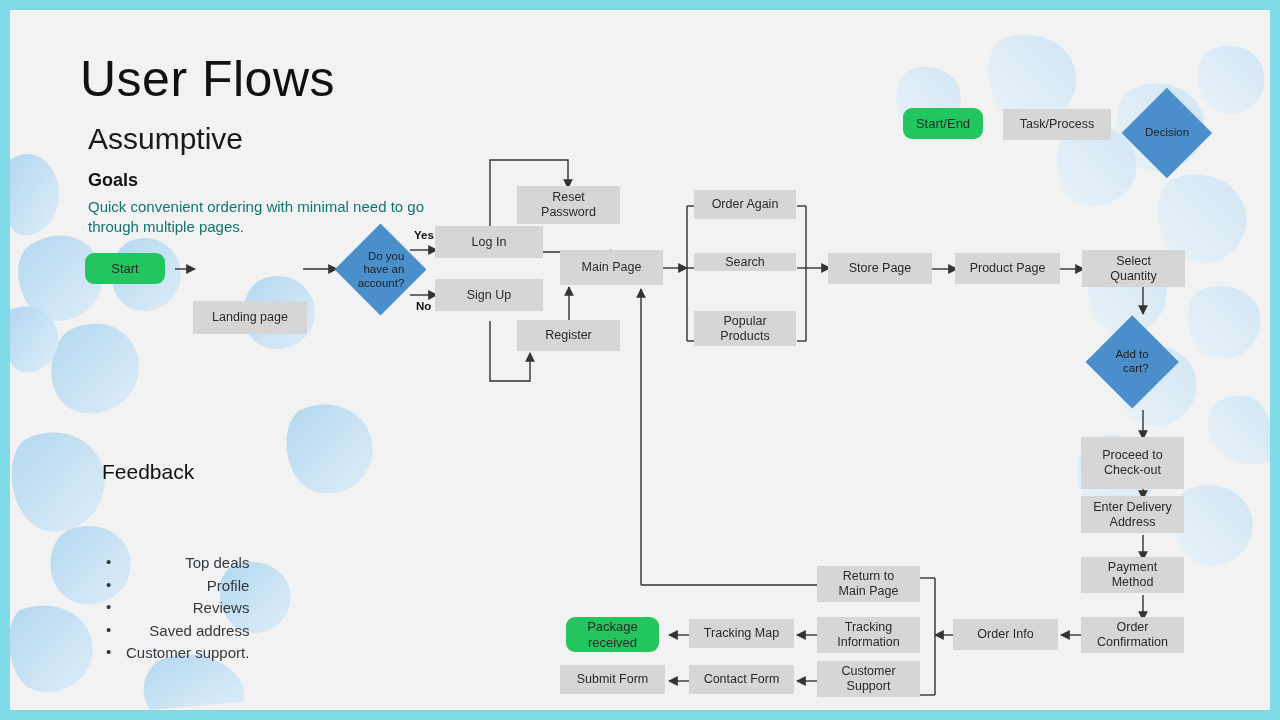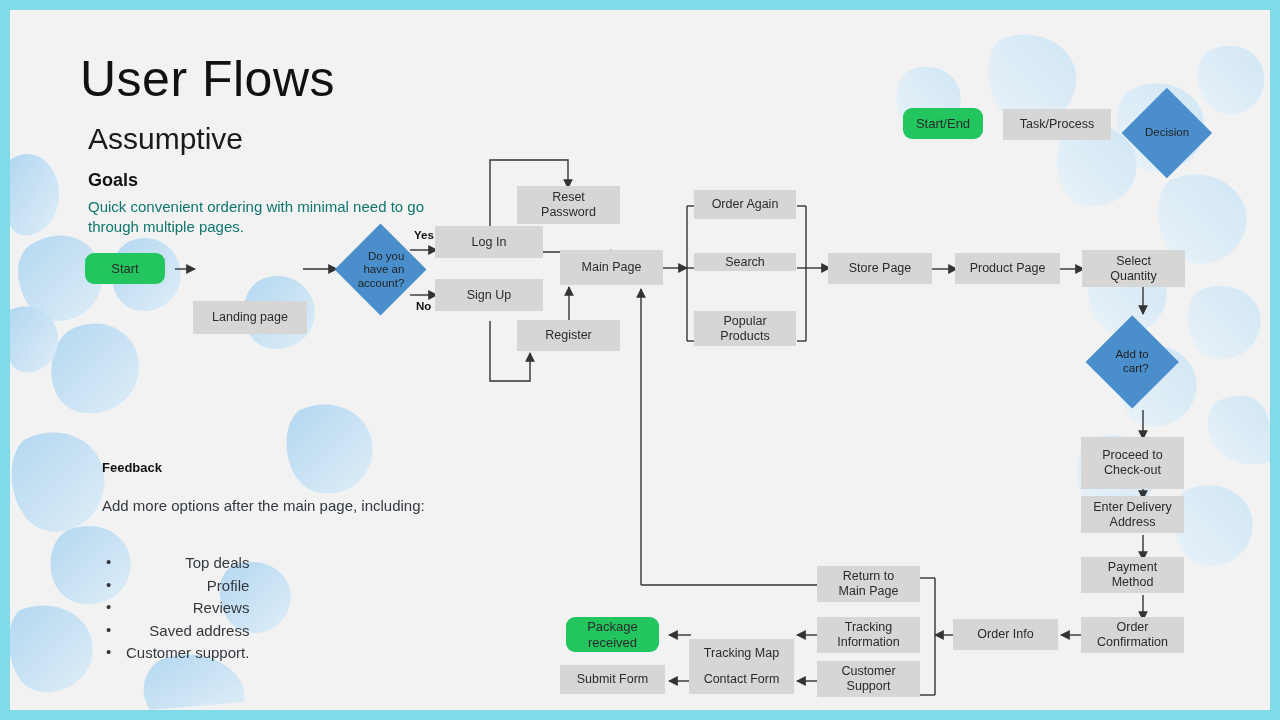--- a/index.html
+++ b/index.html
@@ -30,21 +30,21 @@
     content:"";position:absolute;left:50%;top:50%;
     width:70.7%;height:70.7%;margin-left:-35.35%;margin-top:-35.35%;
     background:#4a8fcc;transform:rotate(45deg);z-index:1;
   }
 
   .ttl{position:absolute;color:#111;}
   #title{left:70px;top:40px;font-size:50px;font-weight:400;letter-spacing:.5px;}
   #subtitle{left:78px;top:112px;font-size:30px;font-weight:400;color:#1a1a1a;}
   #goals-h{left:78px;top:160px;font-size:18px;font-weight:bold;color:#111;}
   #goals-b{left:78px;top:187px;font-size:15px;color:#0f766e;line-height:1.32;width:340px;}
-  #fb-h{left:92px;top:450px;font-size:13px;font-weight:bold;color:#111;}
+  #fb-h{left:92px;top:450px;font-size:21px;font-weight:normal;color:#111;}
   #fb-b{left:92px;top:486px;font-size:15px;color:#33393f;line-height:1.34;width:330px;}
   #fb-list{left:92px;top:543px;font-size:15px;color:#33393f;line-height:1.30;list-style:none;margin:0;padding:0;text-align:right;}
   #fb-list li{position:relative;padding-left:24px;margin:0 0 3px 0;}
   #fb-list li:before{content:"\2022";position:absolute;left:4px;top:-1px;font-size:15px;}
 
   .edgelabel{position:absolute;font-size:11.5px;font-weight:bold;color:#111;}
 </style>
 </head>
 <body>
 
@@ -167,21 +167,20 @@
 
       <path d="M796,258 L820,258"></path>
     </g>
   </svg>
 
   <div class="ttl" id="title">User Flows</div>
   <div class="ttl" id="subtitle">Assumptive</div>
   <div class="ttl" id="goals-h">Goals</div>
   <div class="ttl" id="goals-b">Quick convenient ordering with minimal need to go through multiple pages.</div>
   <div class="ttl" id="fb-h">Feedback</div>
-  <div class="ttl" id="fb-b">Add more options after the main page, including:</div>
   <ul class="ttl" id="fb-list">
     <li>Top deals</li>
     <li>Profile</li>
     <li>Reviews</li>
     <li>Saved address</li>
     <li>Customer support.</li>
   </ul>
 
   <div class="node term" style="left:893px;top:98px;width:80px;height:31px;">Start/End</div>
   <div class="node proc" style="left:993px;top:99px;width:108px;height:31px;">Task/Process</div>
@@ -216,21 +215,21 @@
 Check-out</span></div>
       <div class="node proc" style="left: 1071px; top: 486px; width: 103px; height: 37px;"><span>Enter Delivery
 Address</span></div>
       <div class="node proc" style="left: 1071px; top: 547px; width: 103px; height: 36px;"><span>Payment
 Method</span></div>
       <div class="node proc" style="left: 1071px; top: 607px; width: 103px; height: 36px;"><span>Order
 Confirmation</span></div>
       <div class="node proc" style="left: 943px; top: 609px; width: 105px; height: 31px; justify-content: center;"><span>Order Info</span></div>
       <div class="node proc" style="left: 807px; top: 607px; width: 103px; height: 36px;"><span>Tracking
 Information</span></div>
-      <div class="node proc" style="left: 679px; top: 629px; width: 105px; height: 29px;"><span>Tracking Map</span></div>
+      <div class="node proc" style="left: 679px; top: 609px; width: 105px; height: 29px;"><span>Tracking Map</span></div>
       <div class="node term" style="left: 556px; top: 607px; width: 93px; height: 35px;"><span>Package
 received</span></div>
       <div class="node proc" style="left: 807px; top: 651px; width: 103px; height: 36px;"><span>Customer
 Support</span></div>
       <div class="node proc" style="left: 679px; top: 655px; width: 105px; height: 29px;"><span>Contact Form</span></div>
       <div class="node proc" style="left: 550px; top: 655px; width: 105px; height: 29px;"><span>Submit Form</span></div>
       <div class="node proc" style="left: 807px; top: 556px; width: 103px; height: 36px;"><span>Return to
 Main Page</span></div>
     </div>
 

